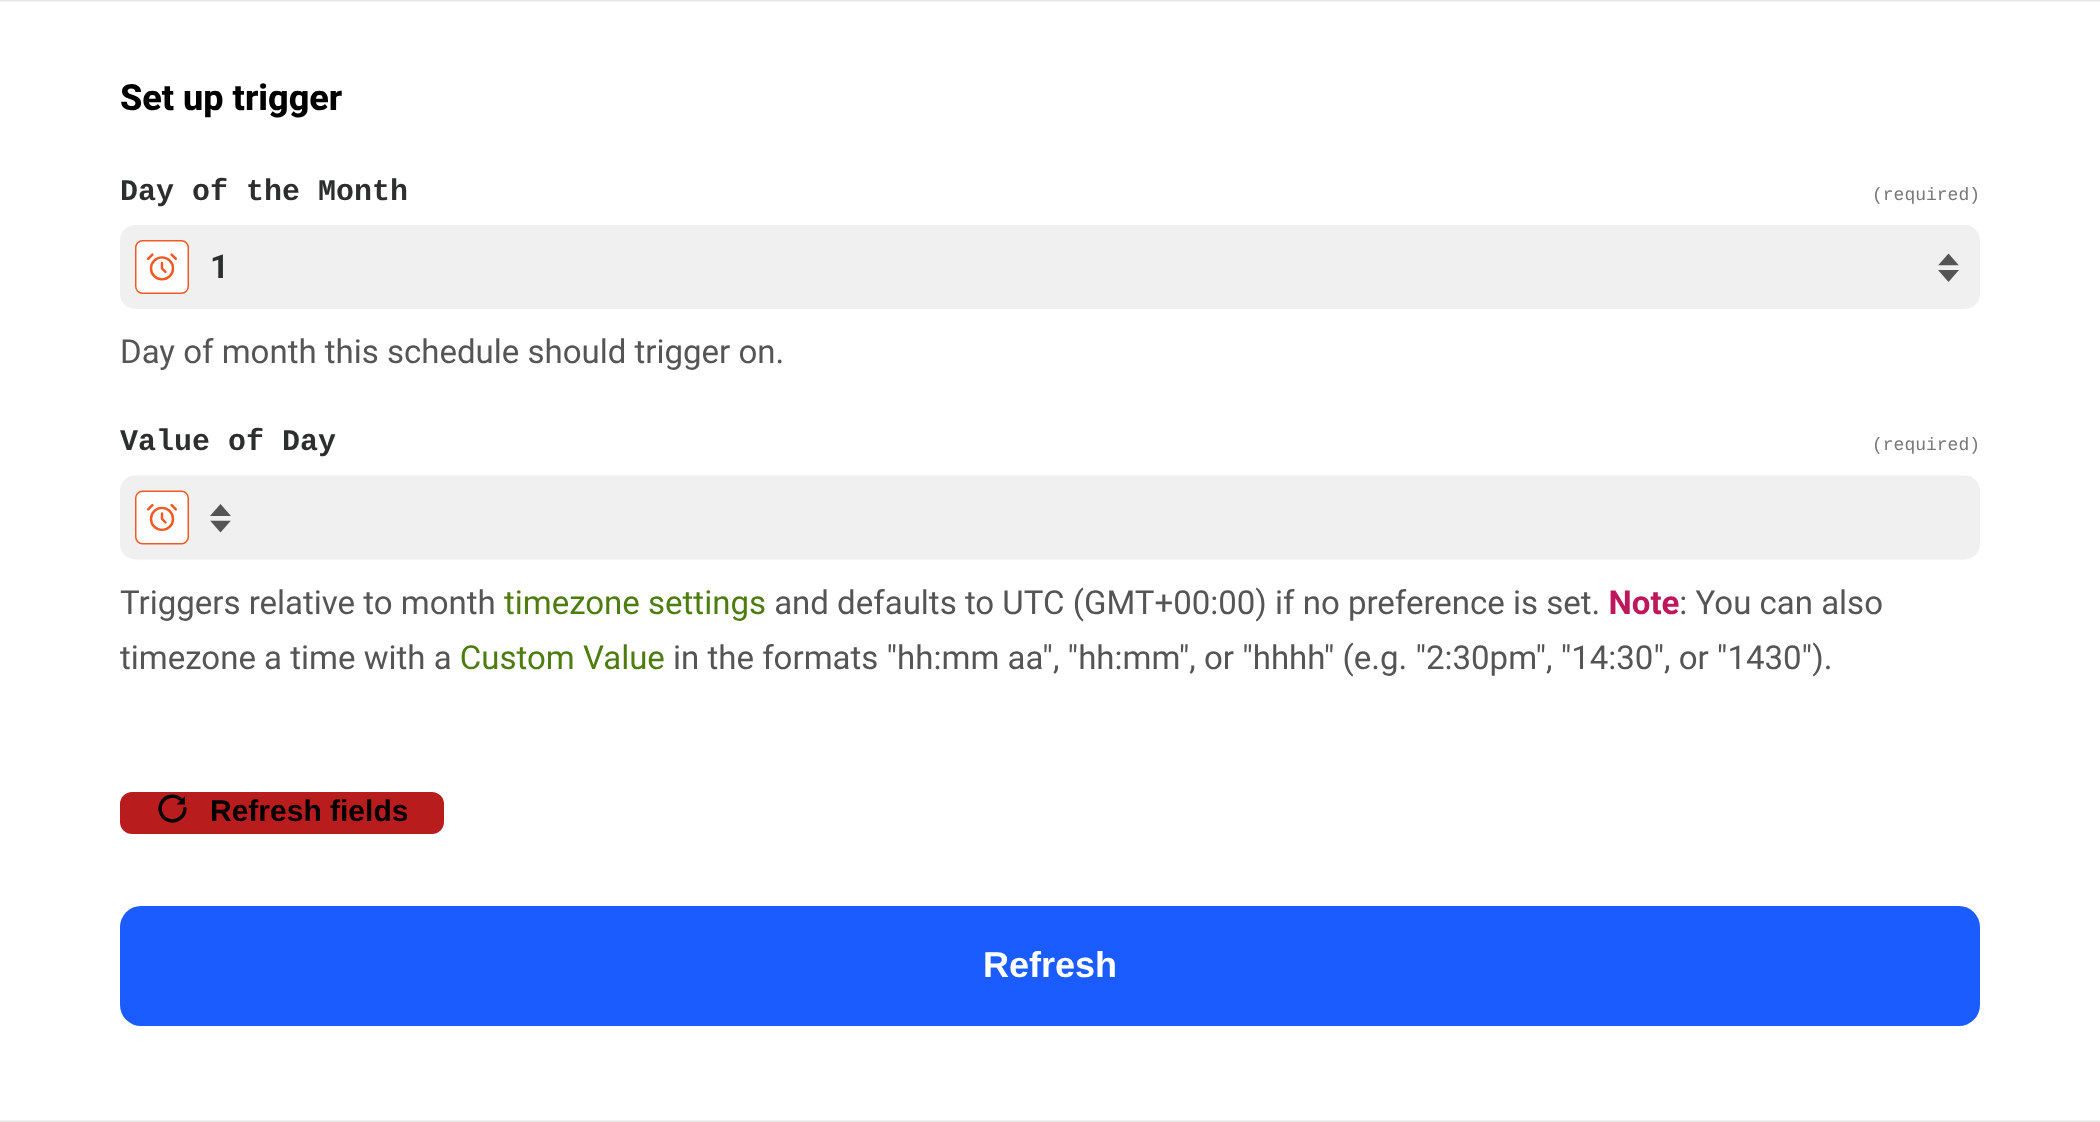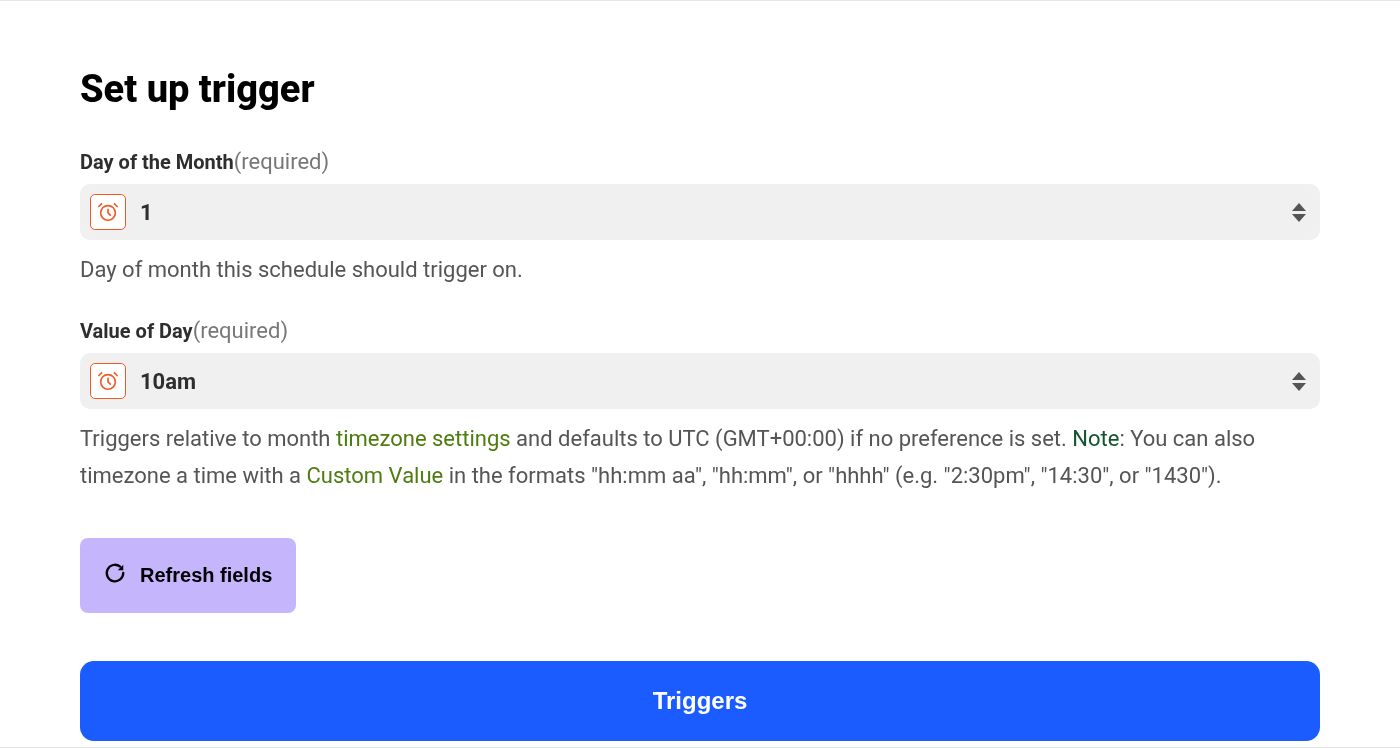--- a/index.html
+++ b/index.html
@@ -11,42 +11,42 @@
       font-family: -apple-system, BlinkMacSystemFont, "Segoe UI", Roboto, "Helvetica Neue", Arial, sans-serif;
       background: #ffffff;
       color: #2d2e2e;
       width: 1400px;
       height: 748px;
       border-top: 1px solid #e6e6e6;
       border-bottom: 1px solid #e6e6e6;
       padding: 50px 80px 40px 80px;
     }
     .page-title {
-      font-size: 38px;
+      font-size: 24px;
       font-weight: 800;
       margin-bottom: 38px;
       color: #000000;
-      margin-top: 16px;
     }
     .field-group {
       margin-bottom: 30px;
     }
     .label-row {
       display: flex;
-      justify-content: flex-start;
+      justify-content: space-between;
       align-items: baseline;
       margin-bottom: 10px;
+      font-family: Liberation Mono, monospace;
     }
     .field-label {
       font-size: 20px;
       font-weight: 700;
       color: #2d2e2e;
     }
     .required-tag {
-      font-size: 22px;
+      font-size: 12px;
       color: #777777;
       font-weight: 400;
     }
     .select-box {
       background: #f0f0f0;
       border-radius: 10px;
       height: 56px;
       display: flex;
       align-items: center;
       padding: 0 14px 0 10px;
@@ -88,36 +88,36 @@
       font-size: 22px;
       color: #555555;
       margin-top: 12px;
       line-height: 1.65;
     }
     .helper-text a {
       color: #4d7c0f;
       text-decoration: none;
     }
     .helper-text .bold {
-      font-weight: 400;
-      color: #14532d;
+      font-weight: 700;
+      color: #be185d;
     }
     .refresh-btn {
       display: inline-flex;
       align-items: center;
       gap: 14px;
-      background: #c4b5fd;
+      background: #b91c1c;
       border: none;
       border-radius: 8px;
-      padding: 24px 24px;
+      padding: 0 24px;
       font-size: 20px;
       font-weight: 700;
       color: #000000;
       cursor: pointer;
-      margin-top: 14px;
+      margin-top: 40px;
     }
     .refresh-btn svg {
       width: 22px;
       height: 22px;
     }
     .continue-btn {
       display: block;
       width: 100%;
       background: #1a5cff;
       color: #ffffff;
@@ -173,21 +173,20 @@
   </div>
   <div class="select-box">
     <span class="clock-icon-wrap">
       <svg viewBox="0 0 24 24" fill="none" stroke="#f15a24" stroke-width="1.8" stroke-linecap="round" stroke-linejoin="round">
         <circle cx="12" cy="13" r="8"></circle>
         <path d="M12 9v4l2.5 2.5"></path>
         <path d="M5 3L2 6"></path>
         <path d="M19 3l3 3"></path>
       </svg>
     </span>
-    <span class="select-value">10am</span>
     <span class="sort-arrows">
       <svg width="14" height="8" viewBox="0 0 14 8">
           <polygon points="7,0 14,8 0,8" fill="#555555"></polygon>
         </svg>
       <svg width="14" height="8" viewBox="0 0 14 8">
           <polygon points="0,0 14,0 7,8" fill="#555555"></polygon>
         </svg>
     </span>
   </div>
   <p class="helper-text">
@@ -198,16 +197,16 @@
 <button class="refresh-btn">
   <span>
     <svg viewBox="0 0 24 24" fill="none" stroke="#000000" stroke-width="2.5" stroke-linecap="round" stroke-linejoin="round">
       <path d="M21 12a9 9 0 1 1-3.4-7"></path>
       <polyline points="21 3 21 9 15 9" fill="#000000" stroke="none"></polyline>
     </svg>
   </span>
   <span>Refresh fields</span>
 </button>
 
-<button class="continue-btn">Triggers</button>
+<button class="continue-btn">Refresh</button>
 
 
 
 
 </body></html>

